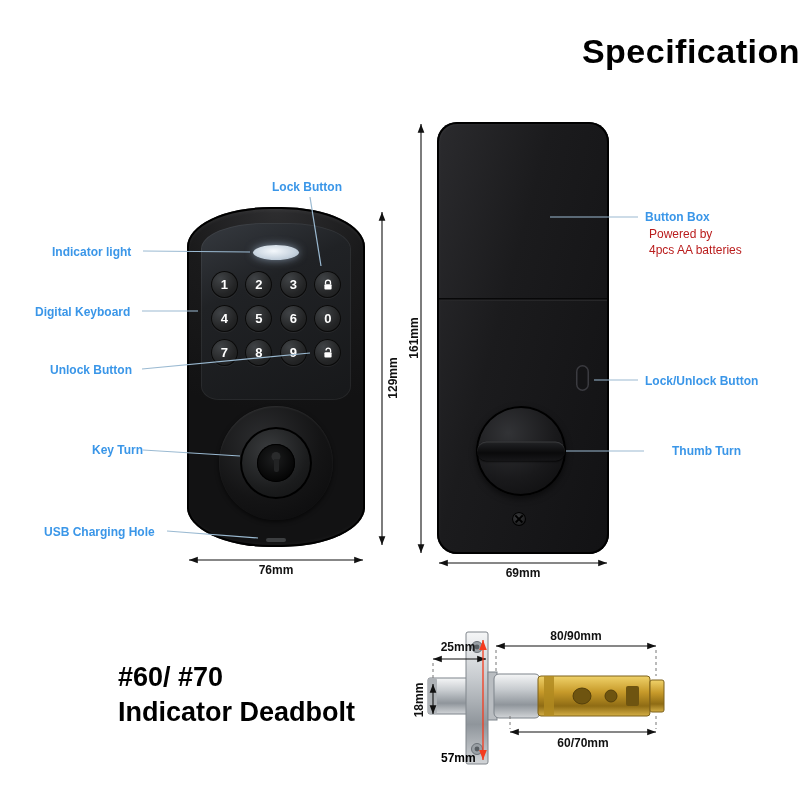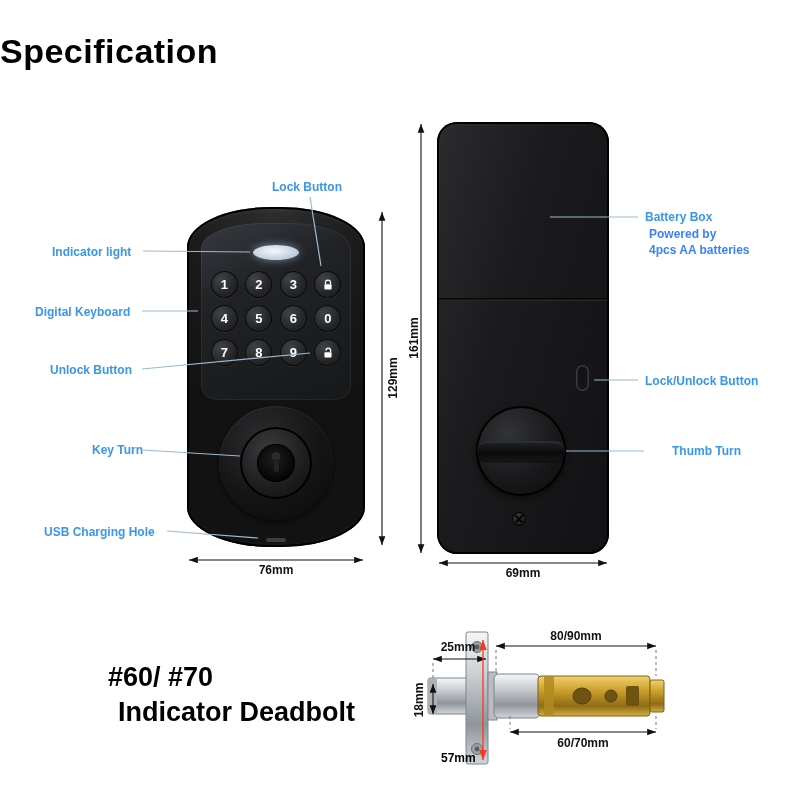--- a/index.html
+++ b/index.html
@@ -1,24 +1,24 @@
 <!DOCTYPE html>
 <html><head>
 <meta charset="utf-8">
 <style>
   *{margin:0;padding:0;box-sizing:border-box}
   html,body{background:#fff}
   body{font-family:"Liberation Sans",sans-serif;color:#111}
   .canvas{position:relative;width:800px;height:800px;background:#fff;overflow:hidden}
-  .page-title{position:absolute;top:32px;left:0;width:100%;text-align:left;
+  .page-title{position:absolute;top:32px;left:0;width:100%;text-align:right;
     font-size:34px;font-weight:700;letter-spacing:.5px;color:#000}
 
   
   .lbl{position:absolute;font-size:12px;font-weight:700;color:#3A96E8;white-space:nowrap}
-  .note{position:absolute;font-size:12px;font-weight:700;color:#3b82f6;white-space:nowrap}
+  .note{position:absolute;font-size:12px;font-weight:400;color:#b91c1c;white-space:nowrap}
   .dim{position:absolute;font-size:12px;font-weight:700;color:#111;white-space:nowrap;text-align:center}
   .rot{transform:rotate(-90deg)}
   .red{color:#000000}
   .model{position:absolute;font-size:27px;font-weight:700;color:#000;white-space:nowrap}
 
   
   .front-lock{position:absolute;left:187px;top:207px;width:178px;height:340px;
     background:radial-gradient(120% 60% at 50% 0%, #2e2e30 0%, #1a1a1b 45%, #121213 100%);
     border-radius:84px/40px;
     box-shadow:inset 0 0 0 2px #000, inset 0 3px 4px rgba(255,255,255,.07), inset 0 -3px 4px rgba(255,255,255,.04)}
@@ -207,30 +207,30 @@
 
   <div class="lbl" style="left:272px;top:180px">Lock Button</div>
   <div class="lbl" style="left:52px;top:245px">Indicator light</div>
   <div class="lbl" style="left:35px;top:305px">Digital Keyboard</div>
   <div class="lbl" style="left:50px;top:363px">Unlock Button</div>
   <div class="lbl" style="left:92px;top:443px">Key Turn</div>
   <div class="lbl" style="left:44px;top:525px">USB Charging Hole</div>
   <div class="dim rot" style="left:366px;top:371px;width:54px">129mm</div>
   <div class="dim" style="left:246px;top:563px;width:60px">76mm</div>
 
-  <div class="lbl" style="left:645px;top:210px">Battery Box</div>
+  <div class="lbl" style="left:645px;top:210px">Button Box</div>
   <div class="note" style="left:649px;top:227px">Powered by</div>
   <div class="note" style="left:649px;top:243px">4pcs AA batteries</div>
   <div class="lbl" style="left:645px;top:374px">Lock/Unlock Button</div>
   <div class="lbl" style="left:672px;top:444px">Thumb Turn</div>
   <div class="dim rot" style="left:387px;top:331px;width:54px">161mm</div>
   <div class="dim" style="left:493px;top:566px;width:60px">69mm</div>
 
   <div class="dim" style="left:430px;top:640px;width:56px">25mm</div>
   <div class="dim" style="left:534px;top:629px;width:84px">80/90mm</div>
   <div class="dim rot" style="left:394px;top:693px;width:50px">18mm</div>
   <div class="dim" style="left:541px;top:736px;width:84px">60/70mm</div>
   <div class="dim red" style="left:441px;top:751px">57mm</div>
 
-  <div class="model" style="left:108px;top:662px">#60/ #70</div>
+  <div class="model" style="left:118px;top:662px">#60/ #70</div>
   <div class="model" style="left:118px;top:697px">Indicator Deadbolt</div>
 
 </div>
 
 </body></html>

